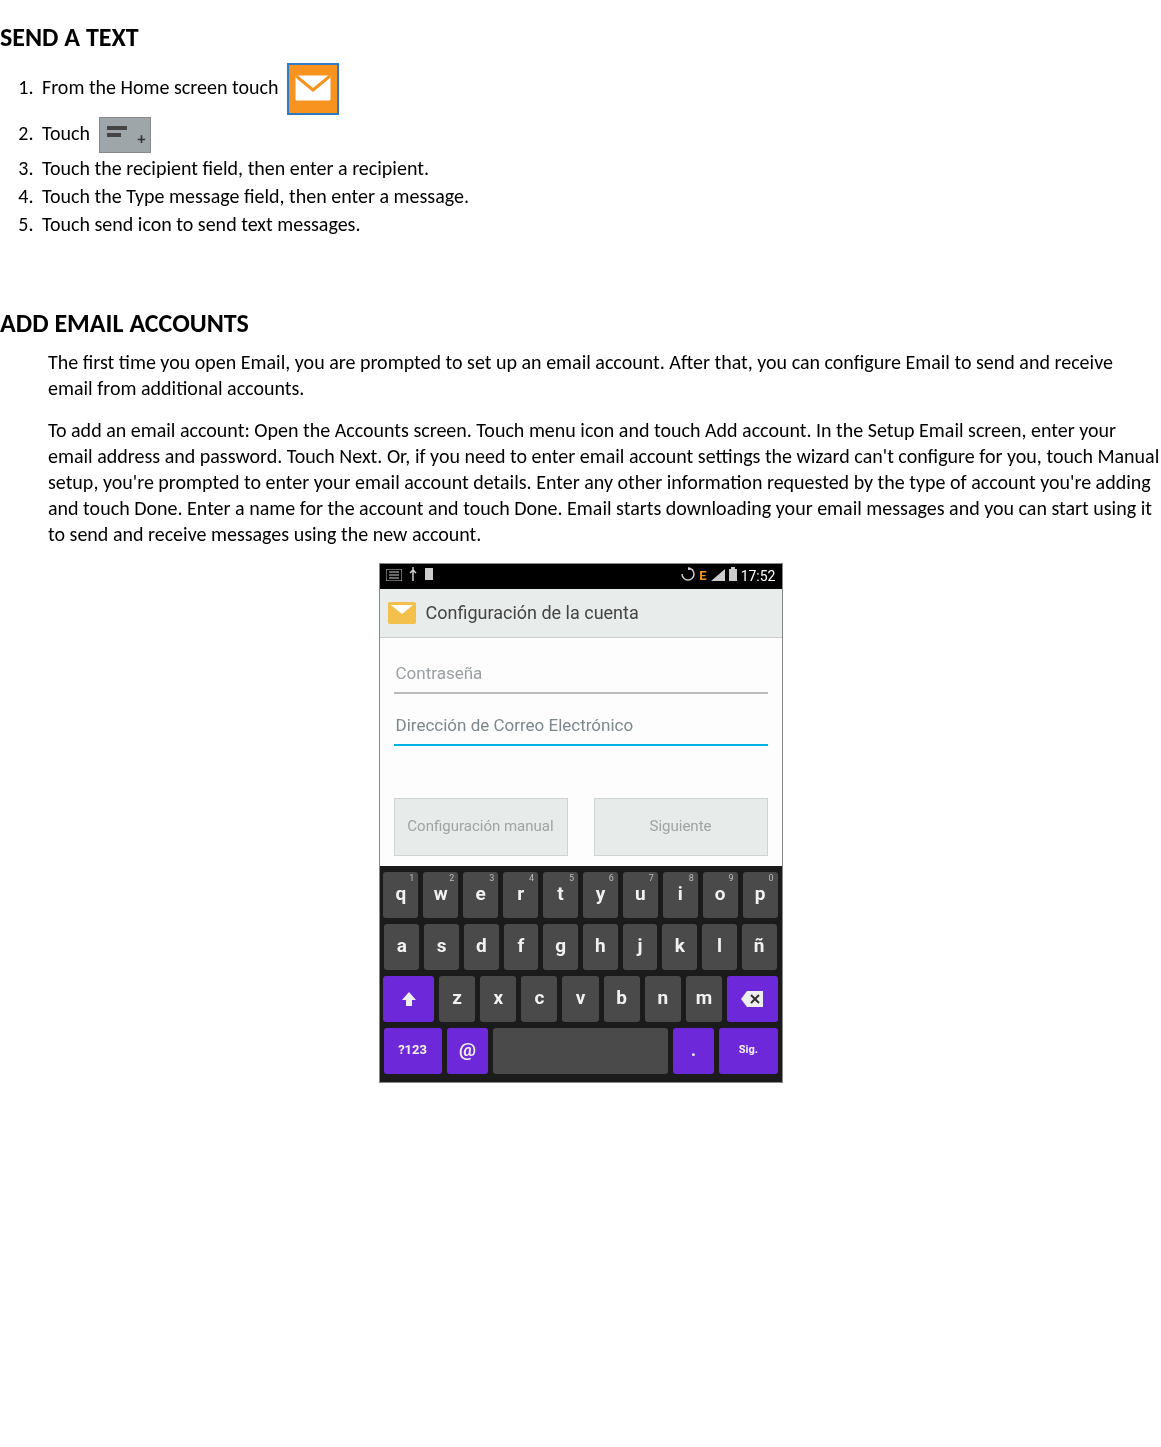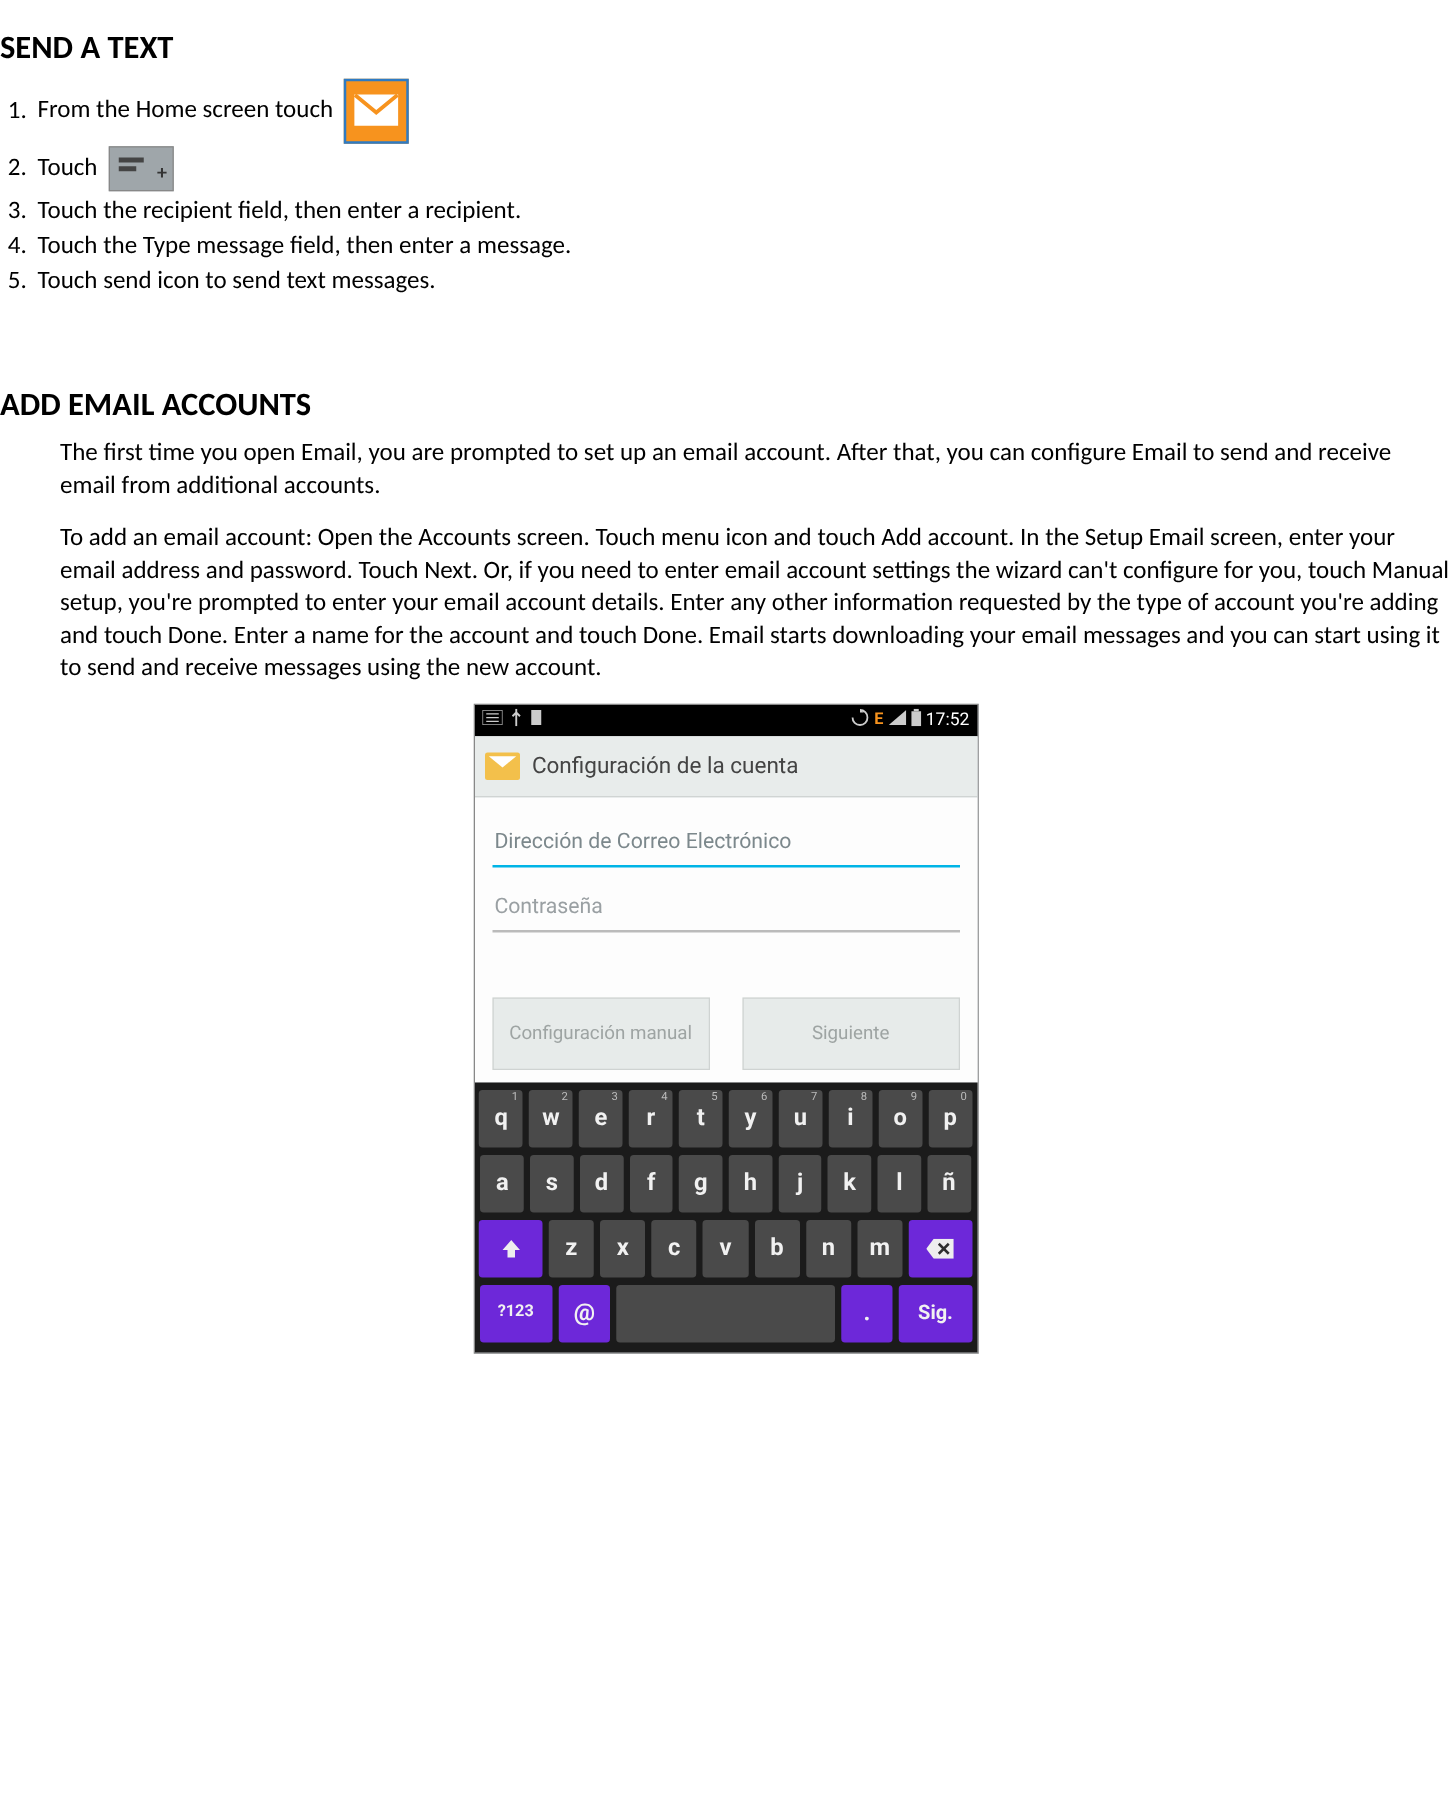--- a/index.html
+++ b/index.html
@@ -15,21 +15,21 @@
   h2 {
     font-size: 26px;
     font-weight: bold;
     margin: 16px 0 8px 0;
   }
   h2.second {
     margin-top: 70px;
   }
   ol {
     margin: 0 0 0 0;
-    padding-left: 26px;
+    padding-left: 38px;
   }
   ol li {
     padding-left: 4px;
     margin-bottom: 2px;
   }
   p {
     margin: 6px 0 16px 0;
     padding-left: 48px;
   }
   .inline-icon {
@@ -176,21 +176,21 @@
     font-size:9px; color:#bcbcbc; font-weight:normal;
   }
   .key.dark { background:#6d28d9; }
   .key.space { flex: 4.2 1 0; background:#4a4a4a;}
   .krow.r2 { padding: 0 1px; }
   .krow.r3 .key.letter { flex: 1 1 0; }
   .krow.r3 .key.dark.shift, .krow.r3 .key.dark.bksp { flex: 1.4 1 0; }
   .krow.r4 .key.sym { flex:1.4 1 0; font-size:13px;}
   .krow.r4 .key.at { flex:1 1 0;}
   .krow.r4 .key.dot { flex:1 1 0;}
-  .krow.r4 .key.enter { flex:1.4 1 0; font-size:16px;}
+  .krow.r4 .key.enter { flex:1.4 1 0; font-size:11px;}
   .krow:last-child{ margin-bottom:2px;}
 </style>
 </head>
 <body>
 
 <h2>SEND A TEXT</h2>
 <ol>
   <li>
     <span>From the Home screen touch</span>
     <span class="inline-icon msg-icon">
@@ -259,25 +259,25 @@
       <span>17:52</span>
     </div>
   </div>
 
   <div class="titlebar">
     <span class="mailico"></span>
     <span>Configuración de la cuenta</span>
   </div>
 
   <div class="content-area">
+    <div class="field">
+      <span>Contraseña</span>
+    </div>
     <div class="field active">
       <span>Dirección de Correo Electrónico</span>
-    </div>
-    <div class="field">
-      <span>Contraseña</span>
     </div>
     <div class="btn-row">
       <div class="gbtn">Configuración manual</div>
       <div class="gbtn">Siguiente</div>
     </div>
   </div>
 
   <div class="kbd">
     <div class="krow r1" id="krow1">
         <div class="key">q<span class="sup">1</span></div>

